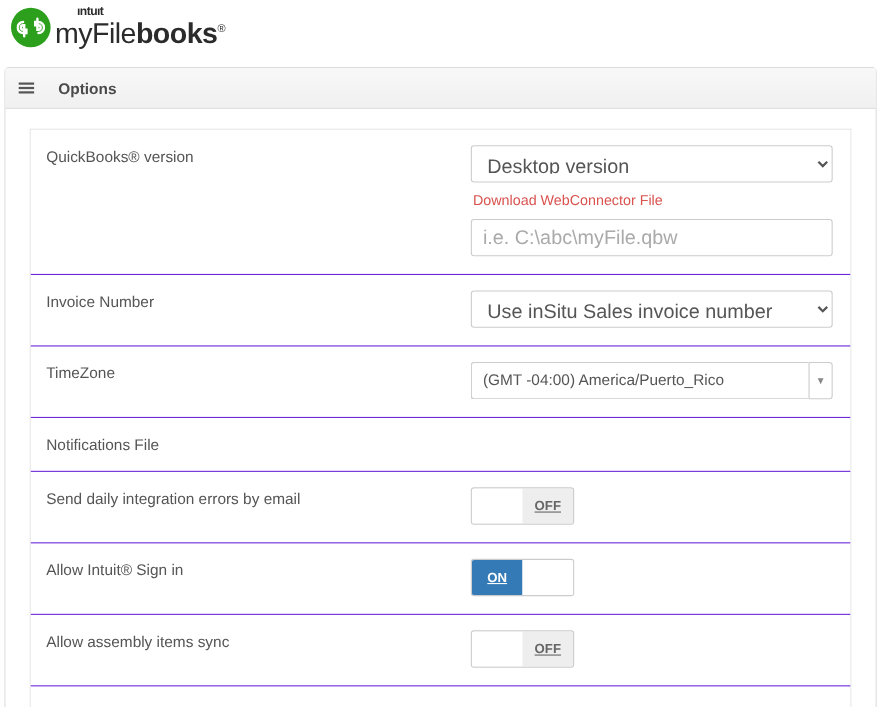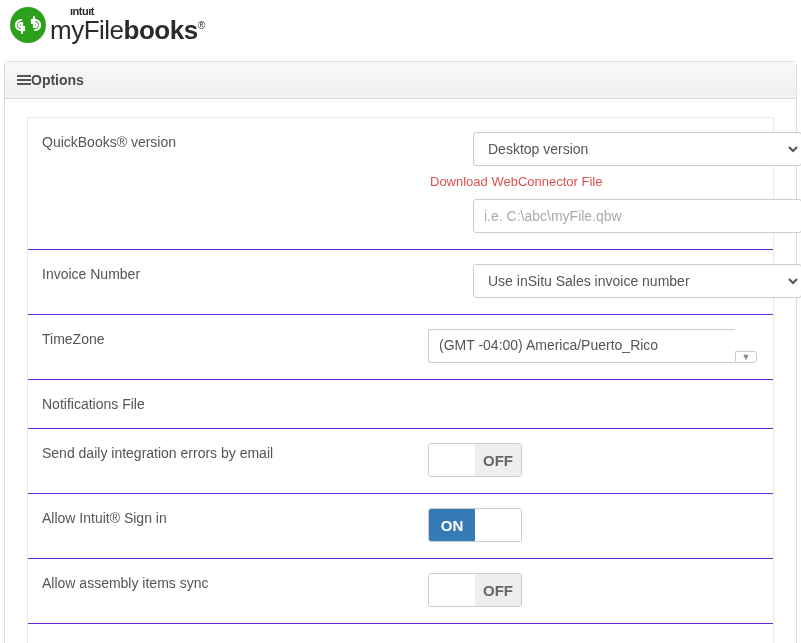--- a/index.html
+++ b/index.html
@@ -37,21 +37,21 @@
     margin: 0 4px;
     border: 1px solid #ddd;
     border-radius: 4px 4px 0 0;
   }
   .panel-header {
     background: linear-gradient(#f8f8f8, #f0f0f0);
     border-bottom: 1px solid #ddd;
     padding: 10px 12px;
     display: flex;
     align-items: center;
-    gap: 0;
+    gap: 22px;
     color: #4a4a4a;
     font-weight: 600;
     text-align: center;
   }
   .hamburger {
     display: inline-flex; flex-direction: column; gap: 2px;
     cursor: pointer;
   }
   .hamburger span {
     width: 14px; height: 2px; background: #555;
@@ -71,44 +71,42 @@
     flex: 0 0 400px;
     padding: 2px 0 0 14px;
     color: #555;
   }
   .ctrl {
     flex: 1;
     padding-right: 16px;
   }
   select, input[type=text] {
     font-family: inherit;
-    font-size: 14px;
+    font-size: 18px;
     color: #555;
     background: #fff;
     border: 1px solid #ccc;
     border-radius: 3px;
     padding: 7px 10px;
     width: 100%;
     height: 34px;
-    margin-left: 45px;
   }
   input::placeholder { color: #aaa; }
   .link {
     color: #d9534f;
     text-decoration: none;
     display: inline-block;
     margin: 8px 0 10px 2px;
     font-size: 13px;
     cursor: pointer;
   }
   .short-input { width: 200px; }
   .tz-wrap {
     display: flex;
     width: 100%;
-    align-items: flex-end;
   }
   .tz-field {
     flex: 1;
     border: 1px solid #ccc;
     border-right: none;
     border-radius: 3px 0 0 3px;
     padding: 7px 10px;
     height: 34px;
     color: #555;
     background: #fff;
@@ -127,21 +125,21 @@
   }
   .toggle {
     width: 94px; height: 34px;
     border: 1px solid #ccc;
     border-radius: 3px;
     display: flex;
     overflow: hidden;
     cursor: pointer;
     user-select: none;
   }
-  .toggle .half { flex:1; display:flex; align-items:center; justify-content:center; font-size: 15px; font-weight: 600; }
+  .toggle .half { flex:1; display:flex; align-items:center; justify-content:center; font-size: 12px; font-weight: 600; text-decoration: underline; }
   .toggle.off .lab { background: #eee; color: #666; }
   .toggle.off .blank { background: #fff; }
   .toggle.on .lab { background: #337ab7; color: #fff; }
   .toggle.on .blank { background: #fff; }
 </style>
 </head>
 <body>
 
 <div class="logo-wrap">
   <div class="qb-circle">

